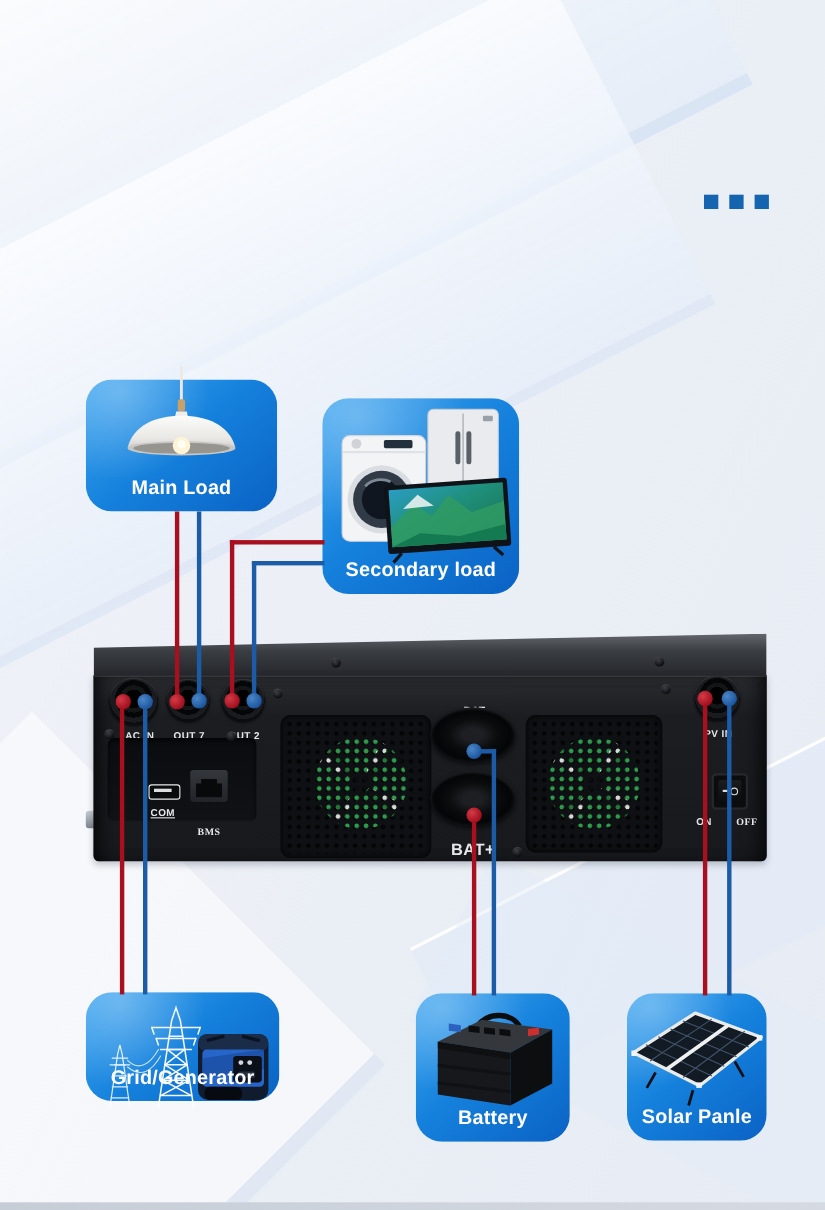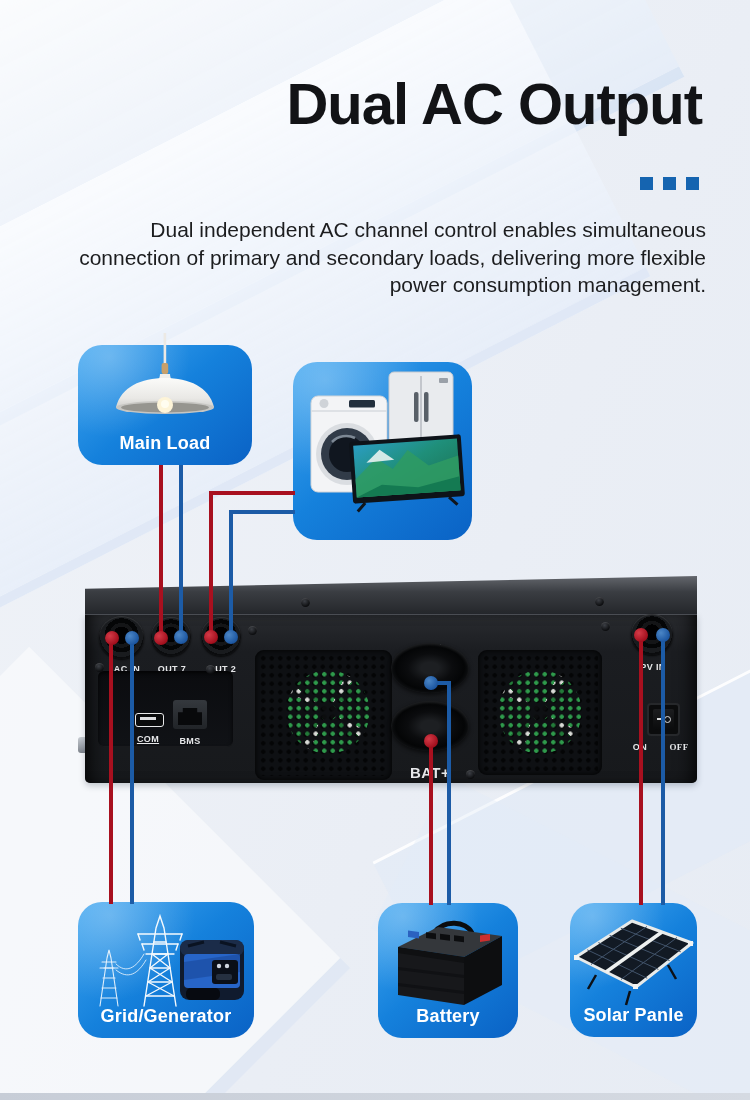--- a/index.html
+++ b/index.html
@@ -32,21 +32,21 @@
   .desc{position:absolute;top:216px;right:44px;width:662px;margin:0;z-index:10;
     font-size:21px;line-height:27.5px;color:#1c1d1f;text-align:right;}
   
   .box{position:absolute;z-index:25;border-radius:24px;
     background:radial-gradient(circle at 18% 10%,rgba(255,255,255,.28),transparent 45%),
                linear-gradient(140deg,#41a7f1 0%,#1581dc 48%,#0a62c5 100%);}
   .box-label{position:absolute;left:0;right:0;bottom:11px;text-align:center;
     color:#fff;font-weight:700;font-size:18px;letter-spacing:.2px;margin-top:45px;}
   .b-main{left:78px;top:345px;width:174px;height:120px;}
   .b-sec{left:293px;top:362px;width:179px;height:178px;}
-  .b-grid{left:78px;top:902px;width:176px;height:136px;}
+  .b-grid{left:78px;top:902px;width:176px;height:99px;}
   .b-batt{left:378px;top:903px;width:140px;height:135px;}
   .b-solar{left:570px;top:903px;width:127px;height:134px;}
   .box svg{position:absolute;}
   
   .device{position:absolute;left:85px;top:576px;width:612px;height:207px;z-index:20;}
   .dev-top{position:absolute;left:0;top:0;width:612px;height:40px;
     clip-path:polygon(0 32%,100% 0,100% 100%,0 100%);
     background:linear-gradient(180deg,#63666c 0%,#3a3d42 40%,#232529 100%);}
   .dev-front{position:absolute;left:0;top:38px;width:612px;height:169px;
     background:linear-gradient(180deg,#2a2c30 0,#1b1d21 22%,#17191c 100%);
@@ -108,27 +108,25 @@
 <body>
 
 <div class="stage">
 
   <div class="bg slab1"></div>
   <div class="bg slab2"></div>
   <div class="bg wedgeL"></div>
   <div class="bg chevA"></div>
   <div class="bg chevB"></div>
 
-  <h1 class="title">Dual AC Output</h1>
   <div class="dots">
     <span class="dot"></span>
     <span class="dot"></span>
     <span class="dot"></span>
   </div>
-  <p class="desc">Dual independent AC channel control enables simultaneous connection of primary and secondary loads, delivering more flexible power consumption management.</p>
 
   <div class="box b-main">
     <svg width="120" height="104" viewBox="0 0 120 104" style="left:27px;top:-12px;overflow:visible;">
       <defs>
           <linearGradient id="lampg" x1="0" y1="0" x2="0" y2="1">
         <stop offset="0" stop-color="#fbfbf9"></stop>
             <stop offset="0.7" stop-color="#e9e8e5"></stop>
             <stop offset="1" stop-color="#d2d1cd"></stop>
           </linearGradient>
         </defs>
@@ -168,20 +166,21 @@
       <path d="M35 76 A20 20 0 0 1 58 72" stroke="#7d8894" stroke-width="2.5" fill="none"></path>
       <g transform="rotate(-4 110 104)">
         <rect x="54" y="72" width="112" height="62" rx="3" fill="#0e1319"></rect>
         <rect x="58" y="76" width="104" height="52" fill="url(#scr)"></rect>
         <path d="M58 110 L80 90 L96 102 L112 84 L132 101 L162 93 L162 128 L58 128 Z" fill="#2f9b63" opacity="0.85"></path>
         <path d="M70 94 L84 82 L98 93 Z" fill="#e8f2f0" opacity="0.9"></path>
         <path d="M60 127 L84 117 L120 122 L162 114 L162 128 L58 128 Z" fill="#147a52"></path>
         <path d="M66 134 L58 142 M150 134 L158 142" stroke="#10151b" stroke-width="3"></path>
       </g>
     </svg>
+    <div class="box-label">Secondary load</div>
   </div>
 
   <div class="box b-grid">
     <svg width="172" height="108" viewBox="0 0 172 108" style="left:2px;top:6px;">
       <g stroke="#ffffff" stroke-width="1.4" fill="none" opacity="0.95" stroke-linecap="round">
         <path d="M64 98 L76 20 M96 98 L84 20 M76 20 L80 8 L84 20"></path>
         <path d="M66 88 L94 88 M68 74 L92 74 M70 60 L90 60 M72 46 L88 46 M74 34 L86 34"></path>
         <path d="M66 88 L92 74 M94 88 L68 74 M68 74 L90 60 M92 74 L70 60 M70 60 L88 46 M90 60 L72 46"></path>
         <path d="M58 26 L102 26 M62 36 L98 36 M66 46 L94 46"></path>
         <path d="M58 26 L60 32 M102 26 L100 32 M62 36 L64 42 M98 36 L96 42"></path>
@@ -254,21 +253,21 @@
 
     <span class="plabel" style="left:42px;top:88px;">AC IN</span>
     <span class="plabel" style="left:87px;top:88px;">OUT 7</span>
     <span class="plabel" style="left:137px;top:88px;">OUT 2</span>
     <span class="plabel" style="left:568px;top:86px;">PV IN</span>
 
     <div class="recess"></div>
     <div class="usb"></div>
     <div class="rj45"></div>
     <span class="plabel" style="left:63px;top:158px;text-decoration:underline;">COM</span>
-    <span class="plabel" style="left:105px;top:160px;">BMS</span>
+    <span class="plabel" style="left:105px;top:175px;font-family:Liberation Serif, serif;">BMS</span>
 
     <div class="vent v-left">
       <div class="fan f-left"></div>
     </div>
     <div class="vent v-right">
       <div class="fan f-right"></div>
     </div>
 
     <span class="plabel" style="left:348px;top:65px;font-size:9.5px;">BAT-</span>
     <div class="grommet g-minus"></div>

